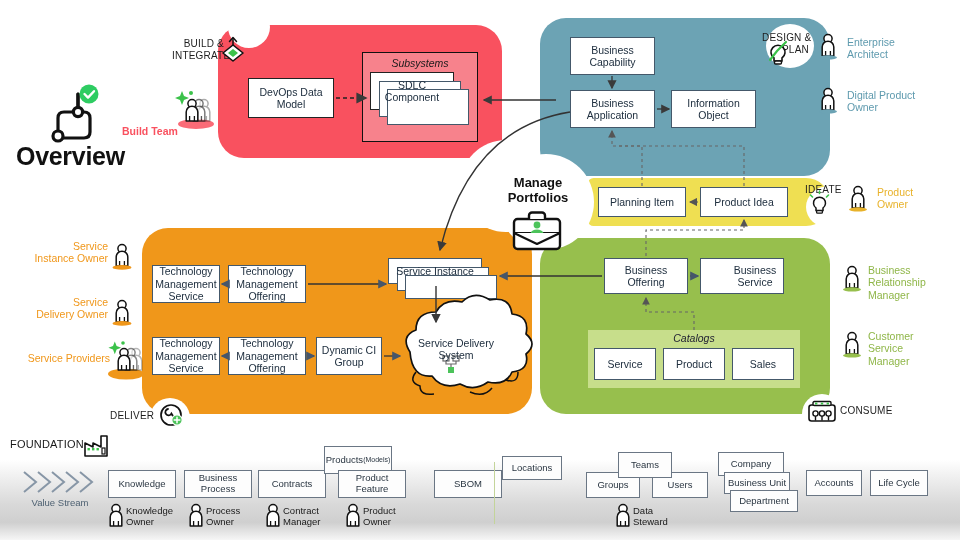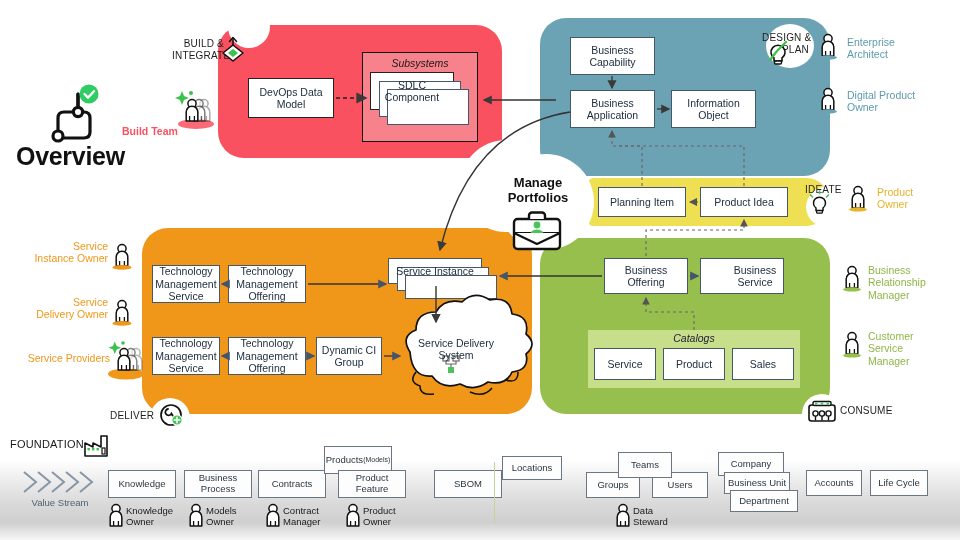--- a/index.html
+++ b/index.html
@@ -456,21 +456,21 @@
   <div class="fbox" style="left:730px;top:490px;width:68px;height:22px;z-index:5;">Department</div>
 
   <div class="fbox" style="left:806px;top:470px;width:56px;height:26px;">Accounts</div>
   <div class="fbox" style="left:870px;top:470px;width:58px;height:26px;">Life Cycle</div>
 
   <div class="persona dark" style="left:126px;top:505px;width:66px;font-size:9.5px;">
     <div>Knowledge</div>
     <div>Owner</div>
   </div>
   <div class="persona dark" style="left:206px;top:505px;width:60px;font-size:9.5px;">
-    <div>Models</div>
+    <div>Process</div>
     <div>Owner</div>
   </div>
   <div class="persona dark" style="left:283px;top:505px;width:66px;font-size:9.5px;">
     <div>Contract</div>
     <div>Manager</div>
   </div>
   <div class="persona dark" style="left:363px;top:505px;width:60px;font-size:9.5px;">
     <div>Product</div>
     <div>Owner</div>
   </div>

